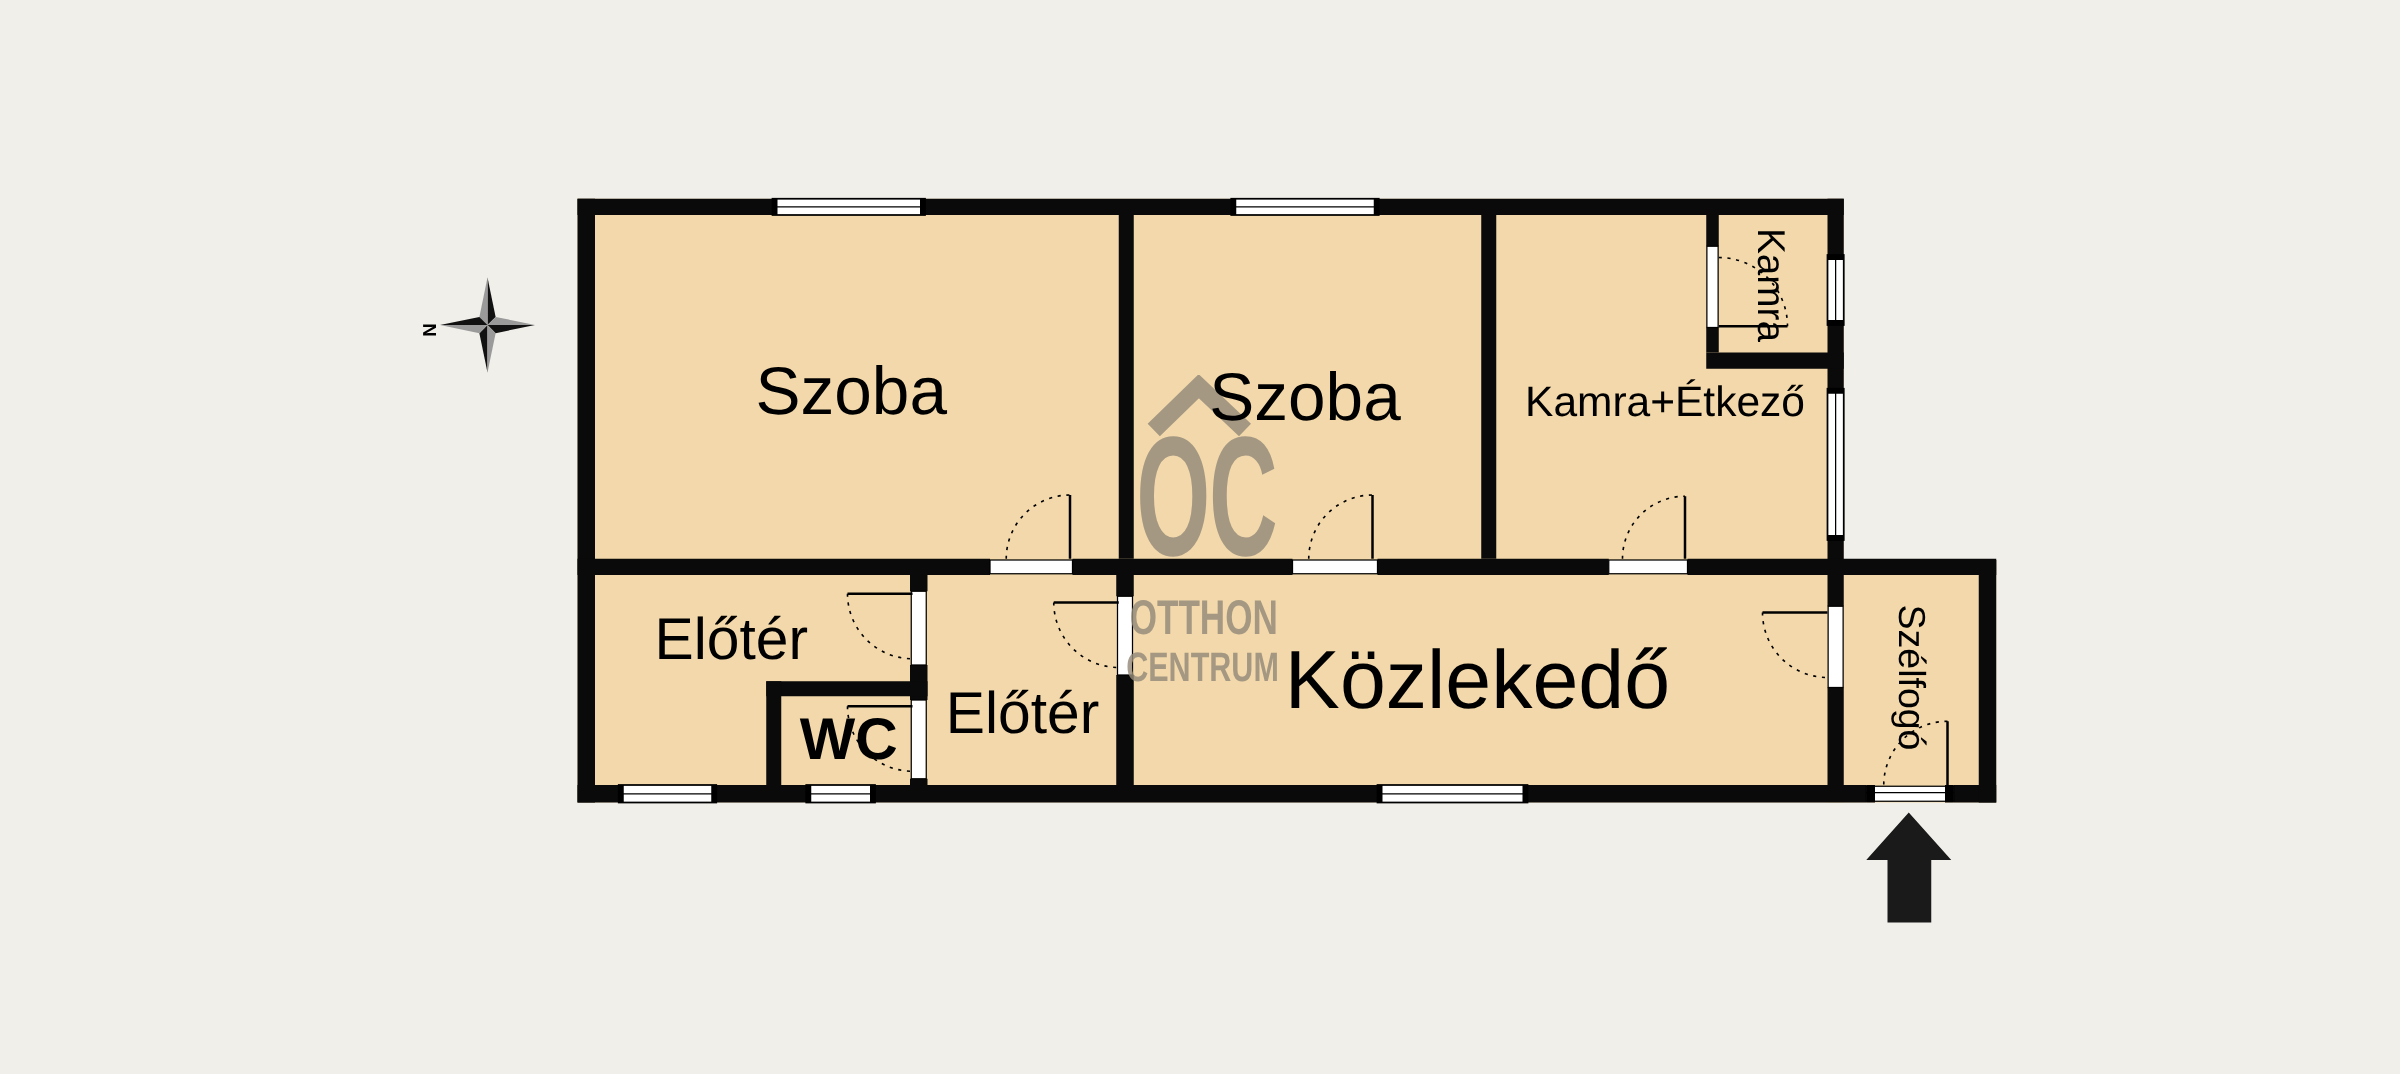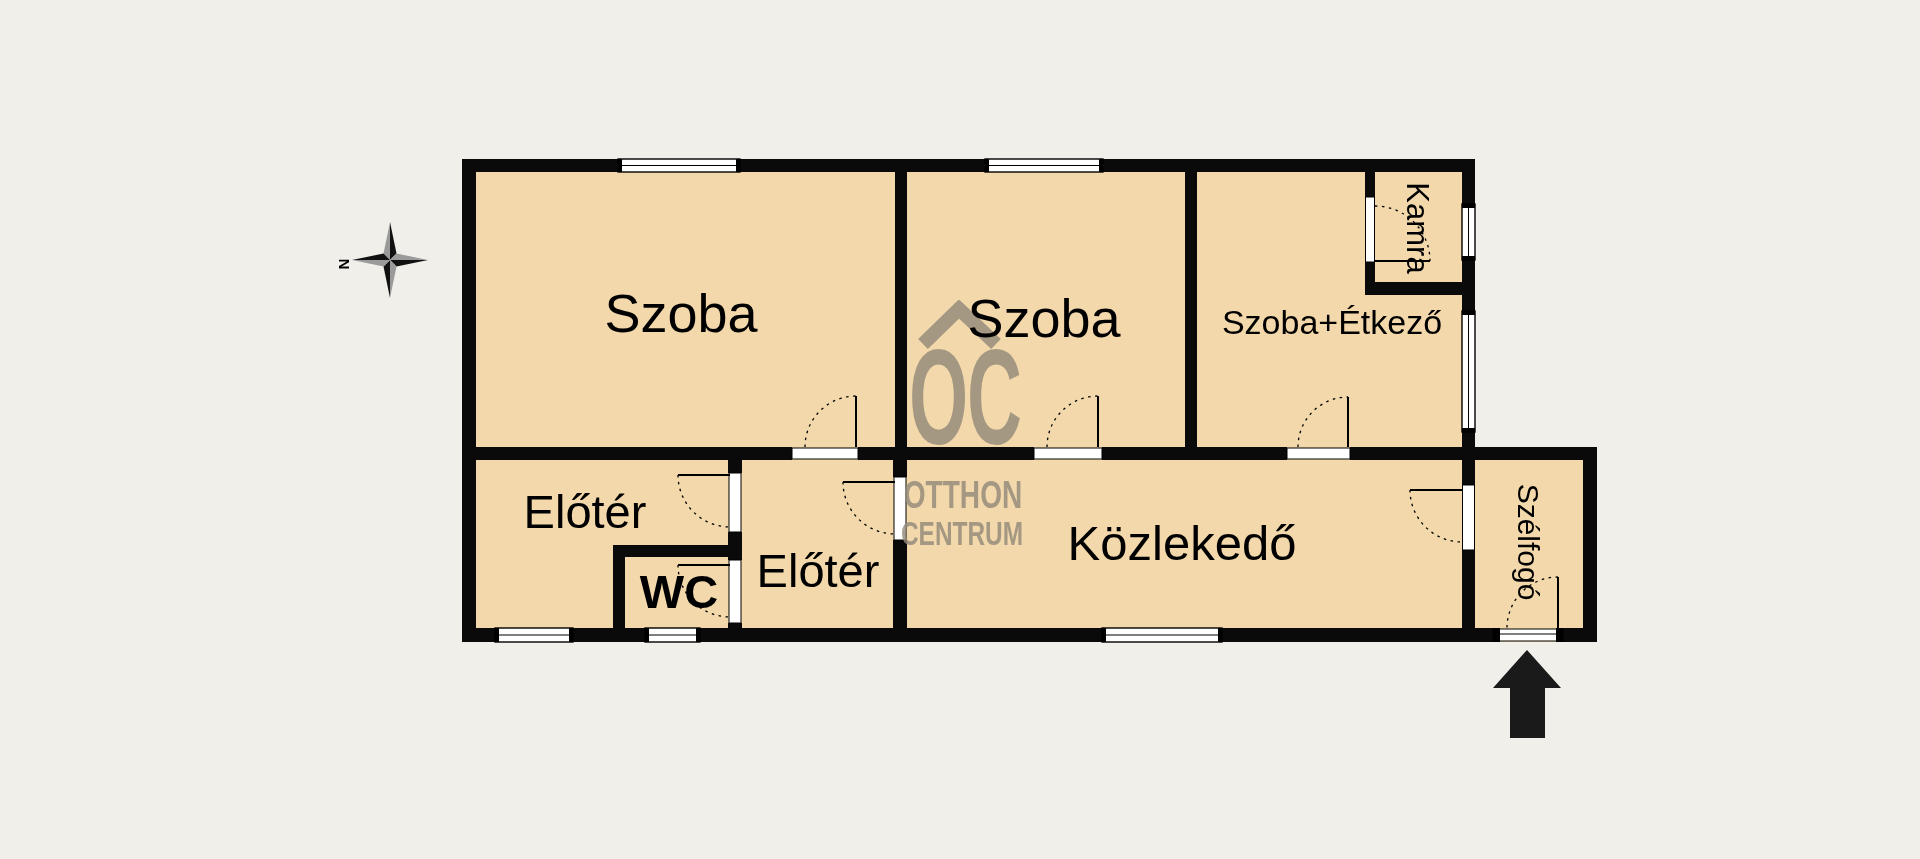--- a/index.html
+++ b/index.html
@@ -29,21 +29,21 @@
     transform:translate(-50%,-50%);line-height:1;
   }
   .room-label.vert{transform:translate(-50%,-50%) rotate(90deg);}
   #lbl-szoba1{left:681px;top:313px;font-size:54px;}
   #lbl-szoba2{left:1044px;top:318px;font-size:54px;}
   #lbl-konyha{left:1332px;top:322px;font-size:34px;}
   #lbl-kamra{left:1417px;top:228px;font-size:31px;}
   #lbl-furdo{left:585px;top:511px;font-size:47px;}
   #lbl-wc{left:679px;top:591px;font-size:47px;font-weight:bold;}
   #lbl-eloter{left:818px;top:570px;font-size:47px;}
-  #lbl-kozlekedo{left:1182px;top:543px;font-size:49px;}
+  #lbl-kozlekedo{left:1182px;top:543px;font-size:66px;}
   #lbl-szelfogo{left:1528px;top:542px;font-size:30px;}
 
   
   .wm{
     position:absolute;inset:0;z-index:2;pointer-events:none;
     color:var(--wm,#958b7b);opacity:.82;font-weight:bold;
   }
   .wm-roof{position:absolute;left:913px;top:300px;}
   .wm-oc{
     position:absolute;left:965px;top:329px;font-size:136px;line-height:1;
@@ -237,20 +237,20 @@
     <svg class="wm-roof" width="100" height="50" viewBox="0 0 100 50">
       <path d="M10,44 L46,9 L83,44" fill="none" stroke="currentColor" stroke-width="14"></path>
     </svg>
     <div class="wm-oc">OC</div>
     <div class="wm-l1">OTTHON</div>
     <div class="wm-l2">CENTRUM</div>
   </div>
 
   <div id="lbl-szoba1" class="room-label">Szoba</div>
   <div id="lbl-szoba2" class="room-label">Szoba</div>
-  <div id="lbl-konyha" class="room-label">Szoba+Étkező</div>
+  <div id="lbl-konyha" class="room-label">Kamra+Étkező</div>
   <div id="lbl-kamra" class="room-label vert">Kamra</div>
   <div id="lbl-furdo" class="room-label">Előtér</div>
   <div id="lbl-wc" class="room-label">WC</div>
   <div id="lbl-eloter" class="room-label">Előtér</div>
   <div id="lbl-kozlekedo" class="room-label">Közlekedő</div>
   <div id="lbl-szelfogo" class="room-label vert">Szélfogó</div>
 </div>
 
 </body></html>

